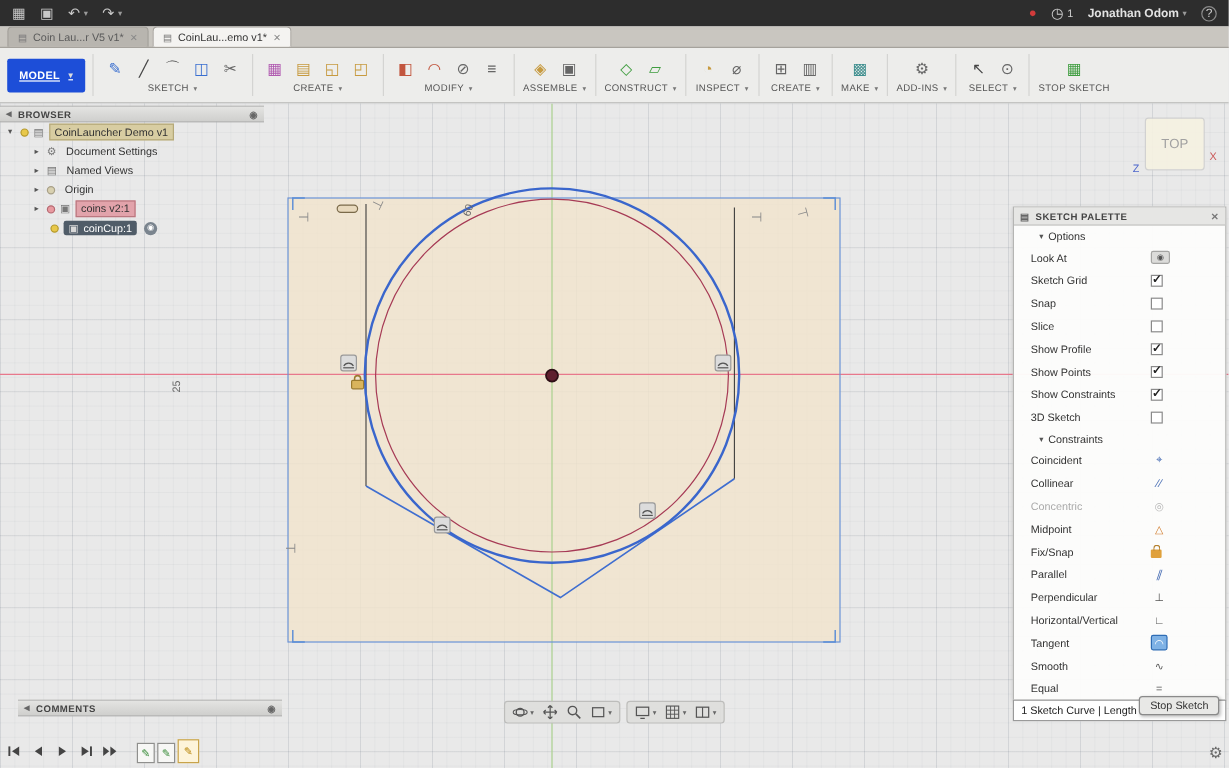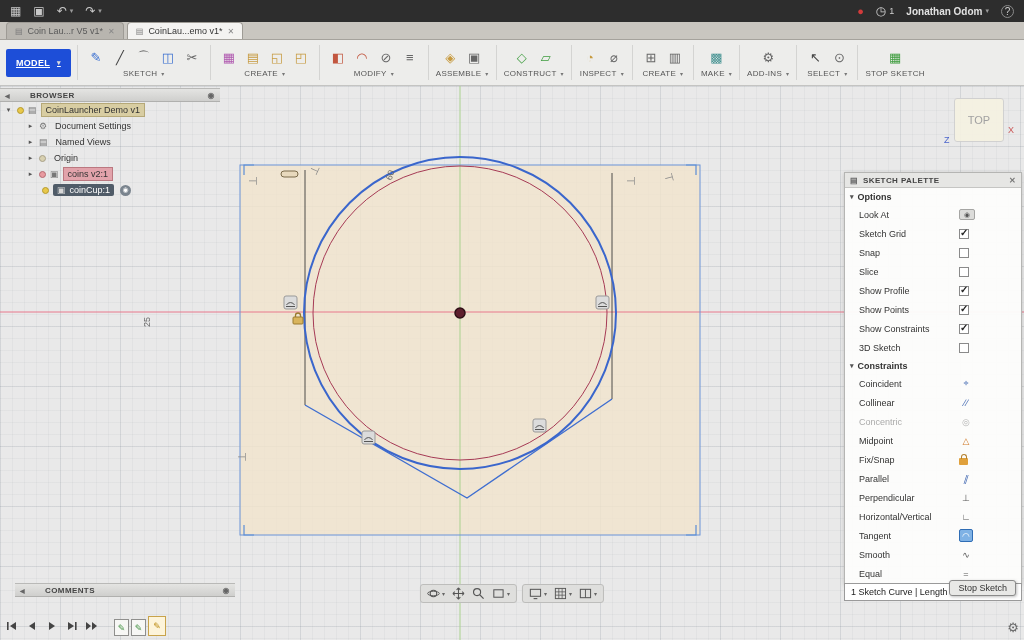--- a/index.html
+++ b/index.html
@@ -47,42 +47,42 @@
     background-size:12px 12px,12px 12px,60px 60px,60px 60px; overflow:hidden; }
   #sketch-svg { position:absolute; top:0; left:0; z-index:1; }
 
   
   #viewcube { position:absolute; top:12px; right:20px; width:50px; height:44px; background:#f6f2e2; border:1px solid #cfcfcf; border-radius:3px; display:flex; align-items:center; justify-content:center; font-size:11px; color:#9a9a9a; z-index:10; opacity:.9; }
   .vc-z { position:absolute; left:-11px; bottom:-4px; color:#3a56c8; font-size:9px; }
   .vc-x { position:absolute; right:-11px; bottom:6px; color:#c84a4a; font-size:9px; }
 
   
   #browser { position:absolute; top:2px; left:0; width:220px; z-index:20; font-size:9px; }
-  .panel-hdr { height:14px; display:flex; align-items:center; gap:20px; padding:0 5px; background:linear-gradient(#e4e4e2,#cfcfcd); border-top:1px solid #b9b9b7; border-bottom:1px solid #b0b0ae; font-size:8px; font-weight:bold; color:#444; letter-spacing:.4px; }
+  .panel-hdr { height:14px; display:flex; align-items:center; gap:5px; padding:0 5px; background:linear-gradient(#e4e4e2,#cfcfcd); border-top:1px solid #b9b9b7; border-bottom:1px solid #b0b0ae; font-size:8px; font-weight:bold; color:#444; letter-spacing:.4px; }
   .panel-hdr .hcollapse { font-size:6px; color:#666; }
   .panel-hdr .hdot { margin-left:auto; font-size:8px; color:#666; }
   .brow { height:16px; display:flex; align-items:center; gap:4px; }
   .brow .arr { width:9px; font-size:7px; color:#555; text-align:center; }
   .bulb { width:7px; height:7px; border-radius:50%; background:#e8c84a; border:1px solid #b59a2e; flex:0 0 auto; }
   .bulb.dim { background:#d8d0b0; border-color:#a8a088; }
   .bulb.pink { background:#e89aa0; border-color:#b56a72; }
   .bico { font-size:9px; color:#777; }
   .blabel { padding:1px 4px; color:#333; white-space:nowrap; }
   .blabel.sel { background:#d8cda2; border:1px solid #b5a878; }
   .blabel.pinksel { background:#e2a3ab; border:1px solid #bb7880; }
   .dark-row { background:#505c68; border-radius:2px; display:flex; align-items:center; gap:4px; padding:1px 4px; color:#fff; }
   .dark-row .bico { color:#d8d8d8; }
   .eye-badge { width:11px; height:11px; border-radius:50%; background:#7a848e; color:#fff; font-size:7px; display:flex; align-items:center; justify-content:center; margin-left:2px; }
 
   
   #palette { position:absolute; top:86px; right:2px; width:178px; background:rgba(252,252,251,.97); border:1px solid #b5b5b3; box-shadow:0 1px 4px rgba(0,0,0,.18); z-index:20; }
   .pal-hdr { height:15px; display:flex; align-items:center; gap:5px; padding:0 5px; background:#e6e6e4; border-bottom:1px solid #c5c5c3; font-size:8px; font-weight:bold; color:#444; letter-spacing:.4px; }
   .pal-hdr .phic { font-size:8px; color:#666; }
   .pal-hdr .pclose { margin-left:auto; font-size:8px; color:#777; }
-  .psec { height:17px; display:flex; align-items:center; gap:4px; padding:0 5px; font-size:9px; font-weight:bold; color:#333; }
+  .psec { height:17px; display:flex; align-items:center; gap:4px; padding:0 21px; font-size:9px; font-weight:normal; color:#333; }
   .psec .scaret { font-size:7px; color:#555; }
   .prow { height:19px; display:flex; align-items:center; padding-left:14px; font-size:9px; color:#333; }
   .prow .plabel { width:100px; white-space:nowrap; overflow:hidden; }
   .prow.disabled .plabel { color:#aaa; }
   .cb { width:10px; height:10px; border:1px solid #8a8a8a; background:#fff; position:relative; flex:0 0 auto; }
   .cb.checked::after { content:"✓"; position:absolute; top:-3px; left:0; font-size:10px; color:#222; font-weight:bold; }
   .cicon { width:14px; height:13px; display:flex; align-items:center; justify-content:center; font-size:9px; color:#4a6fb5; flex:0 0 auto; }
   .cicon.mid { color:#d07a2a; }
   .cicon.dk { color:#555; }
   .cicon.dis { color:#b5b5b5; }

